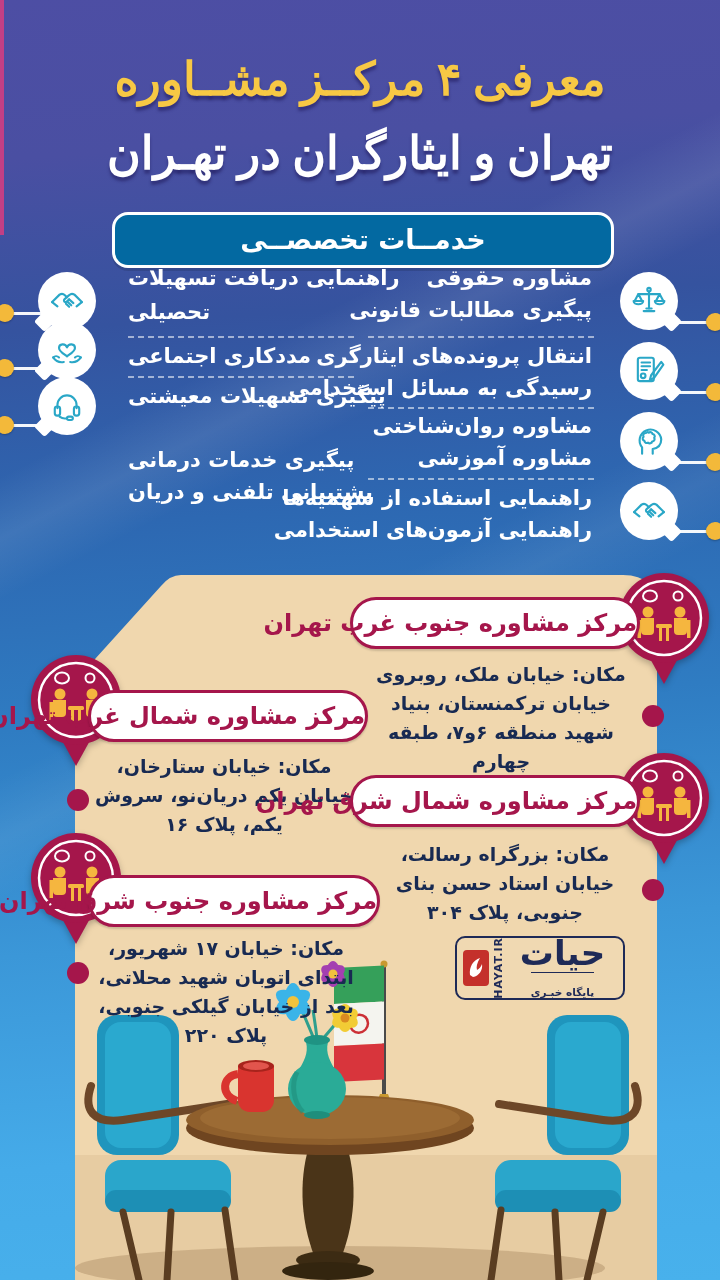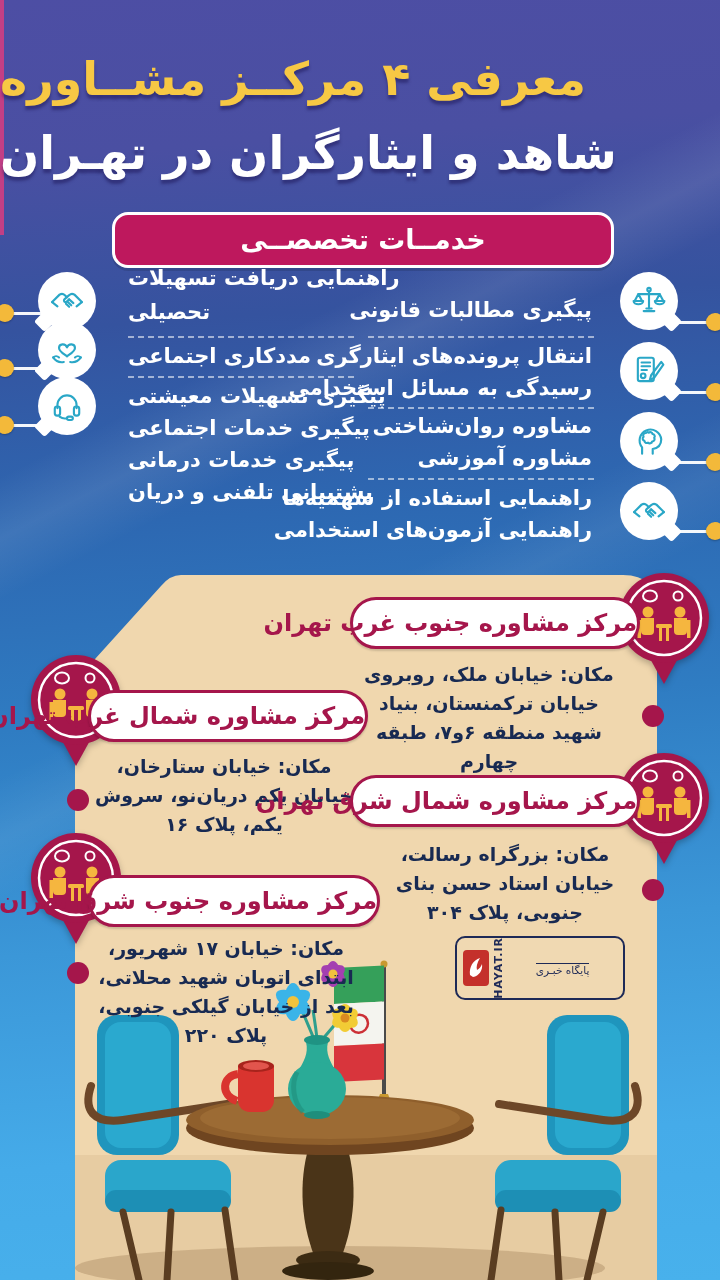--- a/index.html
+++ b/index.html
@@ -5,26 +5,26 @@
   html,body{margin:0;padding:0;background:#222;}
   .page{position:relative;width:720px;height:1280px;overflow:hidden;
         font-family:"DejaVu Sans",sans-serif;}
   .bg{position:absolute;inset:0;
       background:linear-gradient(176deg,#4d4ea4 0%,#4a4fa2 12%,#35539f 25%,
                  #2d68b2 40%,#2f7cc2 55%,#3b97d8 72%,#45abe9 88%,#48b1ec 100%);}
   .streak{position:absolute;width:1200px;height:110px;
       background:linear-gradient(rgba(255,255,255,0),rgba(255,255,255,.09),rgba(255,255,255,0));
       transform:rotate(-27deg);pointer-events:none;}
   .pink-edge{position:absolute;left:0;top:0;width:4px;height:235px;background:#c23f85;}
-  .title{position:absolute;left:0;right:0;text-align:left;font-weight:bold;
-      font-size:46px;direction:rtl;text-shadow:0 4px 3px rgba(33,28,92,.55);}
+  .title{position:absolute;left:0;right:0;text-align:center;font-weight:bold;
+      font-size:46px;direction:rtl;text-shadow:0 4px 3px rgba(33,28,92,.55);font-family:Liberation Serif, serif;}
   .t1{top:52px;color:#f7c844;}
   .t2{top:126px;color:#ffffff;}
   .badge{position:absolute;left:112px;top:212px;width:496px;height:50px;
-      background:#be185d;border:3px solid #ffffff;border-radius:16px;
+      background:#0369a1;border:3px solid #ffffff;border-radius:16px;
       color:#fff;font-weight:bold;font-size:27px;line-height:50px;text-align:center;
       direction:rtl;box-shadow:0 3px 0 rgba(0,0,0,.12);}
   .ic{position:absolute;width:58px;height:58px;background:#fff;border-radius:50%;
       display:flex;align-items:center;justify-content:center;}
   .ic::after{content:'';position:absolute;width:15px;height:15px;background:#fff;
       border-radius:3px;transform:rotate(45deg);bottom:1px;}
   .ic.l::after{left:-1px;}
   .ic.r::after{right:-1px;}
   .ic svg{position:relative;z-index:1;}
   .svc{position:absolute;color:#ffffff;font-weight:bold;font-size:21px;height:30px;
@@ -47,35 +47,35 @@
   .photo-svg{position:absolute;left:75px;top:960px;}
   .logo{position:absolute;left:455px;top:936px;width:170px;height:64px;
       border:2.5px solid #1e2a57;border-radius:10px;display:flex;flex-direction:row;
       align-items:center;padding:2px 6px;box-sizing:border-box;gap:4px;background:rgba(255,255,255,.06);}
   .logo-emblem{width:26px;height:36px;background:#c4302b;border-radius:4px;
       display:flex;align-items:center;justify-content:center;flex:0 0 auto;}
   .logo-site{writing-mode:vertical-rl;transform:rotate(180deg);font-size:11px;
       font-weight:bold;color:#1e2a57;letter-spacing:1px;flex:0 0 auto;line-height:1;}
   .logo-name-col{flex:1;text-align:center;direction:rtl;}
   .logo-name{font-size:34px;font-weight:bold;color:#1e2a57;line-height:1.05;}
-  .logo-tag{display:inline-block;font-size:10.5px;font-weight:normal;color:#1e2a57;
-      border-top:1.5px solid #1e2a57;padding-top:0;direction:rtl;}
+  .logo-tag{display:inline-block;font-size:10.5px;font-weight:bold;color:#1e2a57;
+      border-top:1.5px solid #1e2a57;padding-top:13px;direction:rtl;}
   .tealstroke{stroke:#2aa7c7;stroke-width:2;fill:none;stroke-linecap:round;stroke-linejoin:round;}
 </style>
 </head>
 <body>
 
 <div class="page">
   <div class="bg"></div>
   <div class="streak" style="left:-220px;top:290px;"></div>
   <div class="streak" style="left:-120px;top:540px;opacity:.7;"></div>
   <div class="pink-edge"></div>
 
   <div class="title t1">معرفی ۴ مرکــز مشــاوره</div>
-  <div class="title t2">شاهد و ایثارگران در تهـران</div>
+  <div class="title t2">تهران و ایثارگران در تهـران</div>
   <div class="badge">خدمــات تخصصــی</div>
 
   <div class="ic l" style="left:38px;top:272px;">
     <svg width="34" height="34" viewBox="0 0 32 32" class="tealstroke">
       <path d="M2 17 L9 10 C10.5 9 12.5 9 14 10.5 L16 12.5"></path>
       <path d="M30 17 L23 10 C21.5 9 19.5 9 18 10.5 L13.5 14.5 C13 15 13 16 13.6 16.6 C14.3 17.2 15.2 17.1 15.8 16.5 L18 14.5"></path>
       <path d="M18 14.5 L22 18 M16.5 16.6 L20 20 M15 18.6 L18 21.5 M2 17 L7 21 M30 17 L25 21"></path>
     </svg>
   </div>
   <div class="ic l" style="left:38px;top:321px;">
@@ -126,24 +126,24 @@
       <path d="M18 14.5 L22 18 M16.5 16.6 L20 20 M15 18.6 L18 21.5 M2 17 L7 21 M30 17 L25 21"></path>
     </svg>
   </div>
 
   <div class="svc lft" style="left:128px;top:266px;">راهنمایی دریافت تسهیلات</div>
   <div class="svc lft" style="left:128px;top:300px;">تحصیلی</div>
   <div class="sep" style="left:128px;top:336px;"></div>
   <div class="svc lft" style="left:128px;top:344px;">مددکاری اجتماعی</div>
   <div class="sep" style="left:128px;top:376px;"></div>
   <div class="svc lft" style="left:128px;top:384px;">پیگیری تسهیلات معیشتی</div>
-  <div class="svc lft" style="left:128px;top:416px;">پیگیری خدمات اجتماعی</div>
   <div class="svc lft" style="left:128px;top:448px;">پیگیری خدمات درمانی</div>
   <div class="svc lft" style="left:128px;top:480px;">پشتیبانی تلفنی و دریان</div>
 
+  <div class="svc rgt" style="right:128px;top:266px;">مشاوره حقوقی</div>
   <div class="svc rgt" style="right:128px;top:298px;">پیگیری مطالبات قانونی</div>
   <div class="sep" style="left:368px;top:336px;"></div>
   <div class="svc rgt" style="right:128px;top:344px;">انتقال پرونده‌های ایثارگری</div>
   <div class="svc rgt" style="right:128px;top:376px;">رسیدگی به مسائل استخدامی</div>
   <div class="sep" style="left:368px;top:407px;"></div>
   <div class="svc rgt" style="right:128px;top:446px;">مشاوره آموزشی</div>
   <div class="svc rgt" style="right:128px;top:414px;">مشاوره روان‌شناختی</div>
   <div class="sep" style="left:368px;top:478px;"></div>
   <div class="svc rgt" style="right:128px;top:486px;">راهنمایی استفاده از سهمیه‌ها</div>
   <div class="svc rgt" style="right:128px;top:518px;">راهنمایی آزمون‌های استخدامی</div>
@@ -322,37 +322,38 @@
         <rect x="40" y="54" width="16" height="4" rx="1.5"></rect>
           <rect x="43" y="58" width="3" height="13"></rect>
           <rect x="50" y="58" width="3" height="13"></rect>
         <rect x="21.5" y="50" width="3.5" height="18"></rect>
           <rect x="71" y="50" width="3.5" height="18"></rect>
       </g>
     </svg>
   </div>
 
   <div class="pill" style="left:350px;top:597px;width:290px;">مرکز مشاوره جنوب غرب تهران</div>
-  <div class="addr" style="left:356px;top:660px;width:266px;">مکان: خیابان ملک، روبروی خیابان ترکمنستان، بنیاد شهید منطقه ۶و۷، طبقه چهارم</div>
+  <div class="addr" style="left:368px;top:660px;width:266px;">مکان: خیابان ملک، روبروی خیابان ترکمنستان، بنیاد شهید منطقه ۶و۷، طبقه چهارم</div>
   <div class="pill" style="left:88px;top:690px;width:280px;">مرکز مشاوره شمال غرب تهران</div>
   <div class="addr" style="left:92px;top:752px;width:264px;">مکان: خیابان ستارخان، خیابان یکم دریان‌نو، سروش یکم، پلاک ۱۶</div>
   <div class="pill" style="left:350px;top:775px;width:290px;">مرکز مشاوره شمال شرق تهران</div>
   <div class="addr" style="left:372px;top:840px;width:266px;">مکان: بزرگراه رسالت، خیابان استاد حسن بنای جنوبی، پلاک ۳۰۴</div>
   <div class="pill" style="left:88px;top:875px;width:292px;">مرکز مشاوره جنوب شرق تهران</div>
   <div class="addr" style="left:90px;top:926px;width:272px;margin-top:8px;">مکان: خیابان ۱۷ شهریور، ابتدای اتوبان شهید محلاتی، بعد از خیابان گیلکی جنوبی، پلاک ۲۲۰</div>
 
   <div class="cdot" style="left:642px;top:705px;"></div>
   <div class="cdot" style="left:67px;top:789px;"></div>
   <div class="cdot" style="left:642px;top:879px;"></div>
   <div class="cdot" style="left:67px;top:962px;"></div>
 
   <div class="logo">
     <div class="logo-emblem">
       <svg width="18" height="26" viewBox="0 0 18 26">
         <path d="M3 20 C2 12 6 5 13 3 C10 8 9 12 10 15 C12 14 14 12 15 9 C16 15 12 21 6 22 Z" fill="#ffffff"></path>
       </svg>
     </div>
     <div class="logo-site">HAYAT.IR</div>
     <div class="logo-name-col">
+      <div class="logo-name">حیات</div>
       <div class="logo-tag">پایگاه خبـری</div>
     </div>
   </div>
 </div>
 
 </body></html>

